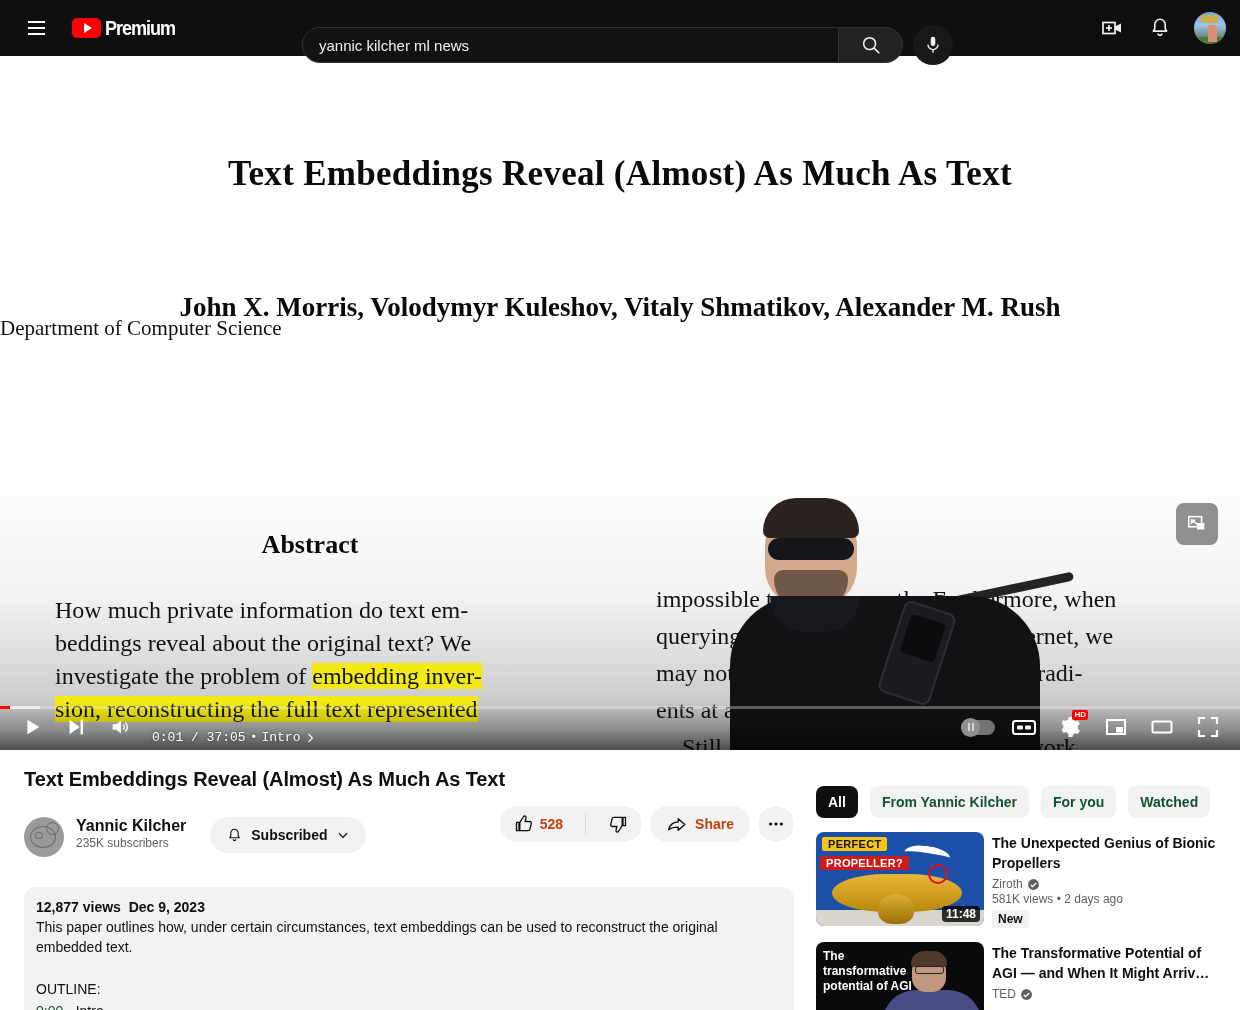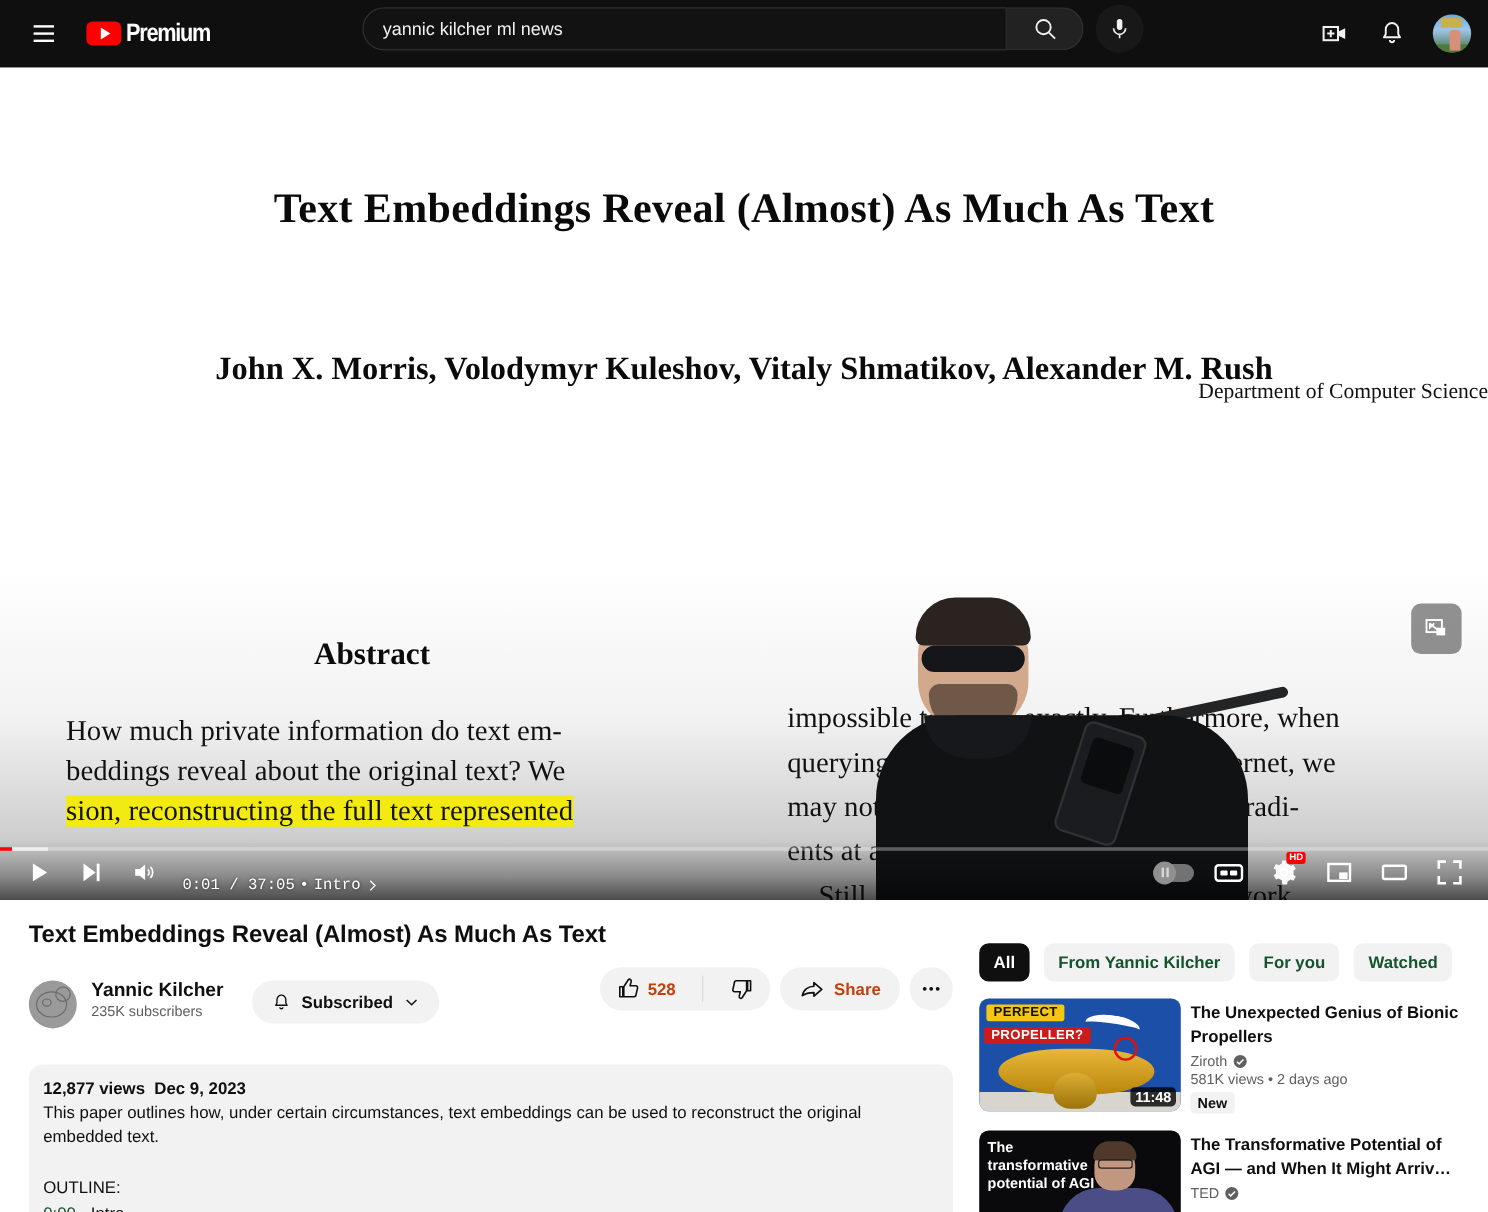--- a/index.html
+++ b/index.html
@@ -39,21 +39,21 @@
     border-bottom: 5px solid transparent;
     margin-left: 2px;
   }
   .yt-logo-text {
     color: #fff; font-size: 21px; font-weight: bold;
     letter-spacing: -1.2px; font-family: "Liberation Sans", sans-serif;
     transform: scaleX(0.86); transform-origin: left center;
   }
 
   .search-wrap {
-    position: absolute; left: 302px; top: 4px;
+    position: absolute; left: 302px; top: 25px;
     display: flex; align-items: center;
   }
   .search-box {
     width: 537px; height: 36px;
     background: #121212;
     border: 1px solid #303030;
     border-radius: 18px 0 0 18px;
     display: flex; align-items: center;
     padding-left: 16px;
   }
@@ -124,23 +124,23 @@
     font-weight: bold; font-size: 35px; color: #0a0a0a;
     letter-spacing: 0.3px;
   }
   .paper-authors {
     position: absolute; top: 220px; width: 100%;
     text-align: center;
     font-family: "Liberation Serif", serif;
     font-weight: bold; font-size: 27px; color: #0a0a0a; margin-top: 16px;
   }
   .paper-dept, .paper-univ {
-    position: absolute; width: 100%; text-align: right;
+    position: absolute; width: 100%; text-align: left;
     font-family: "Liberation Serif", serif;
-    font-size: 18px; color: #111;
+    font-size: 21px; color: #111;
   }
   .paper-dept { top: 260px; }
   .paper-univ { top: 303px; }
 
   .abstract-head {
     position: absolute; top: 474px; left: 0; width: 620px;
     text-align: center;
     font-family: "Liberation Serif", serif;
     font-weight: bold; font-size: 26px; color: #0a0a0a;
   }
@@ -493,20 +493,23 @@
 <div class="player">
   <div class="paper-page">
     <div class="paper-title">Text Embeddings Reveal (Almost) As Much As Text</div>
     <div class="paper-authors">John X. Morris, Volodymyr Kuleshov, Vitaly Shmatikov, Alexander M. Rush</div>
     <div class="paper-dept">Department of Computer Science</div>
 
     <div class="abstract-head">Abstract</div>
     <div class="abstract-body">
       <div>How much private information do text em-</div>
       <div>beddings reveal about the original text?  We</div>
+      <div>
+        <span>investigate the problem of </span><span class="hl">embedding inver-</span>
+      </div>
       <div>
         <span class="hl">sion, reconstructing the full text represented</span>
       </div>
     </div>
 
     <div class="col-right">
       <div>impossible to invert exactly. Furthermore, when</div>
       <div>querying a neural network over the Internet, we</div>
       <div>may not have access to the weights or gradi-</div>
       <div>ents at all.</div>

